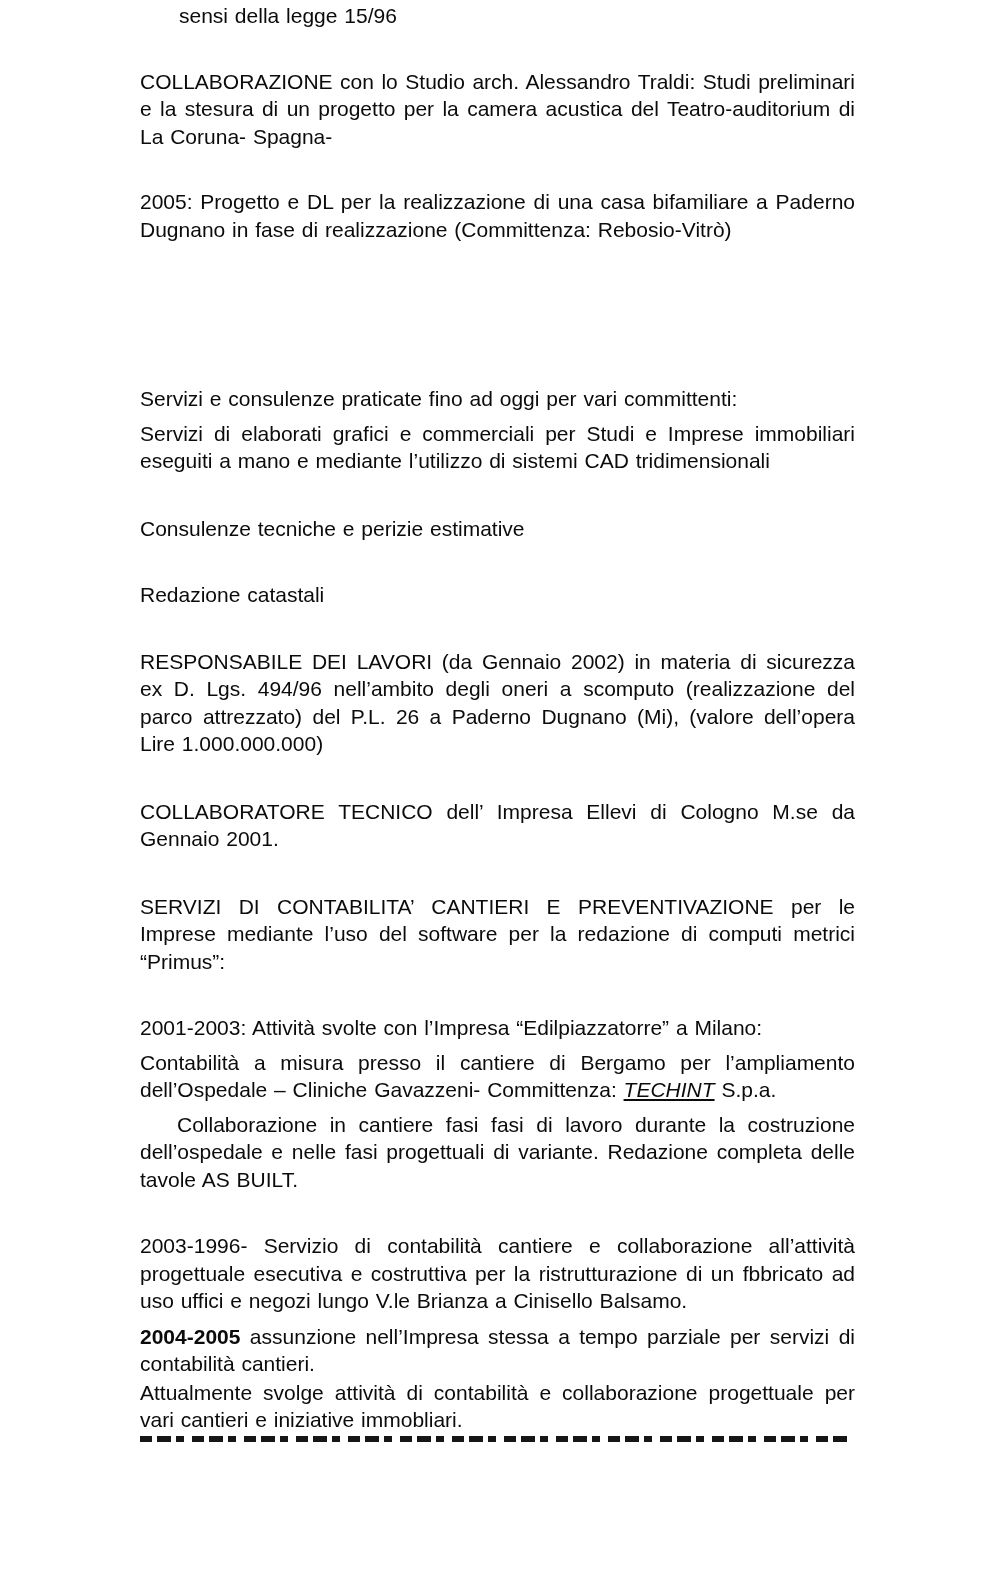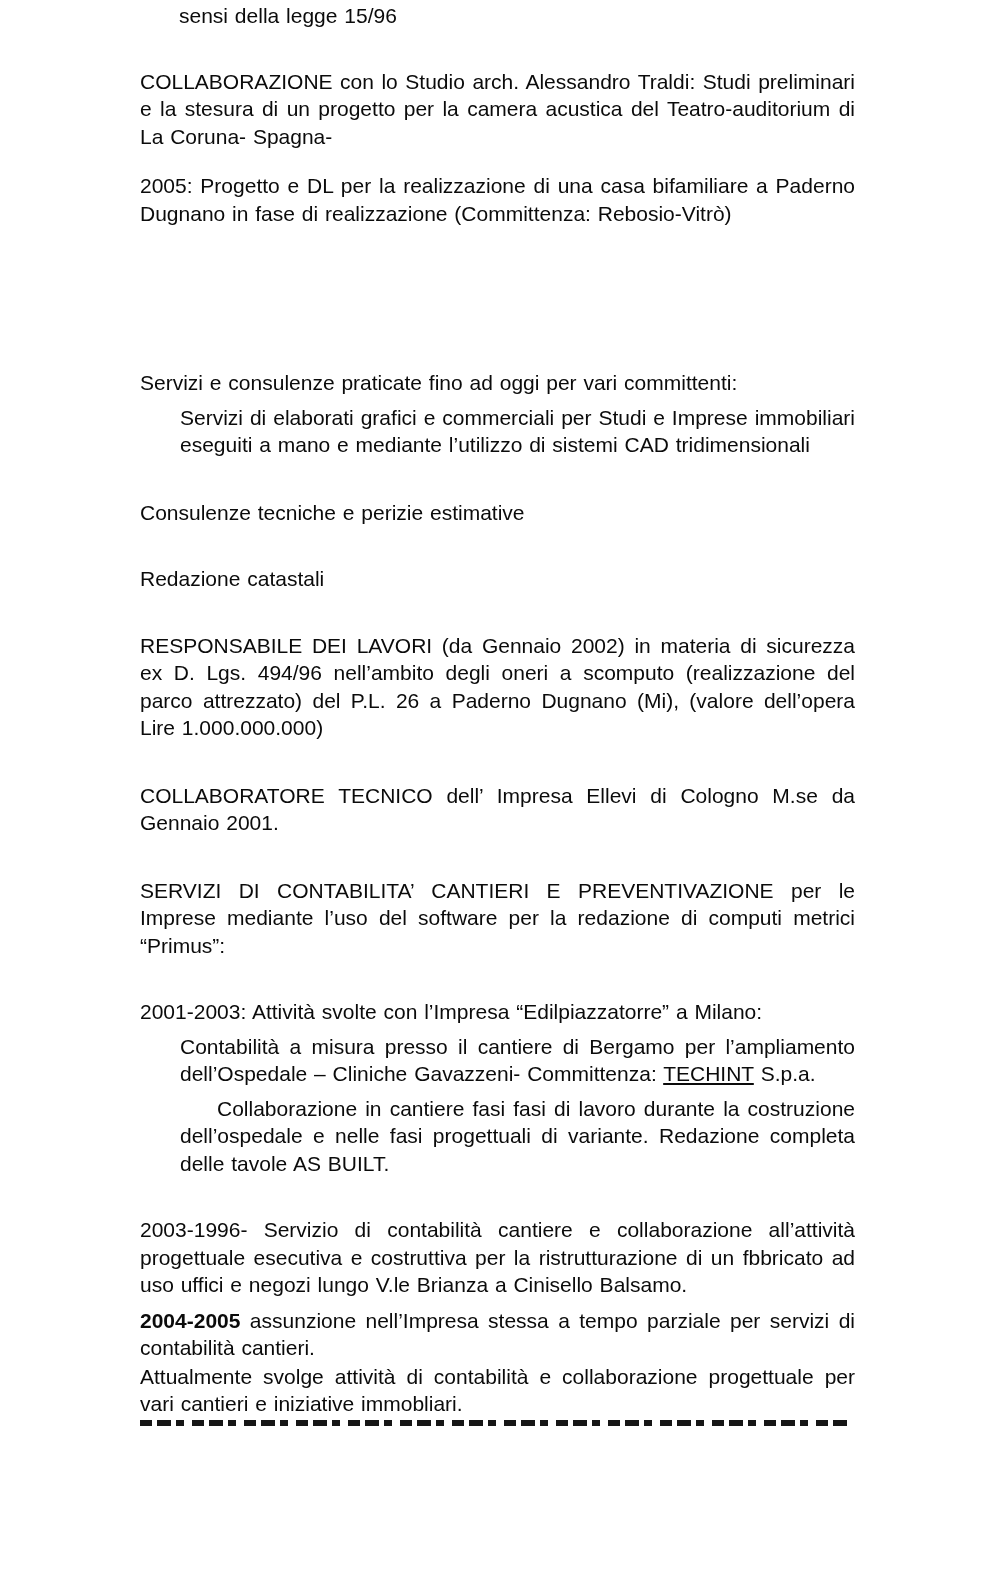--- a/index.html
+++ b/index.html
@@ -22,29 +22,29 @@
     line-height: 27.5px;
     color: #0b0b0b;
     background: #ffffff;
   }
   .para {
     margin: 0;
     text-align: justify;
     word-spacing: 1px;
   }
   .indent-first { text-indent: 37px; }
-  .u { text-decoration: underline; }
+  .u { text-decoration: underline; font-style: italic; }
   .b { font-weight: bold; }
 
   
   .mt-a  { margin-top: 2px; margin-left: 39px; }
   .mt-b  { margin-top: 38px; }
-  .mt-c  { margin-top: 22px; }
+  .mt-c  { margin-top: 38px; }
   .mt-d  { margin-top: 142px; }
-  .mt-e  { margin-top: 7px; margin-left: 40px; }
+  .mt-e  { margin-top: 7px; }
   .mt-f  { margin-top: 40px; }
   .mt-g  { margin-top: 39px; }
   .mt-h  { margin-top: 43px; }
   .mt-i  { margin-top: 8px; }
   .mt-j  { margin-top: 1px; }
 
   
   .clip-line {
     margin-top: 2px;
     width: 712px;

